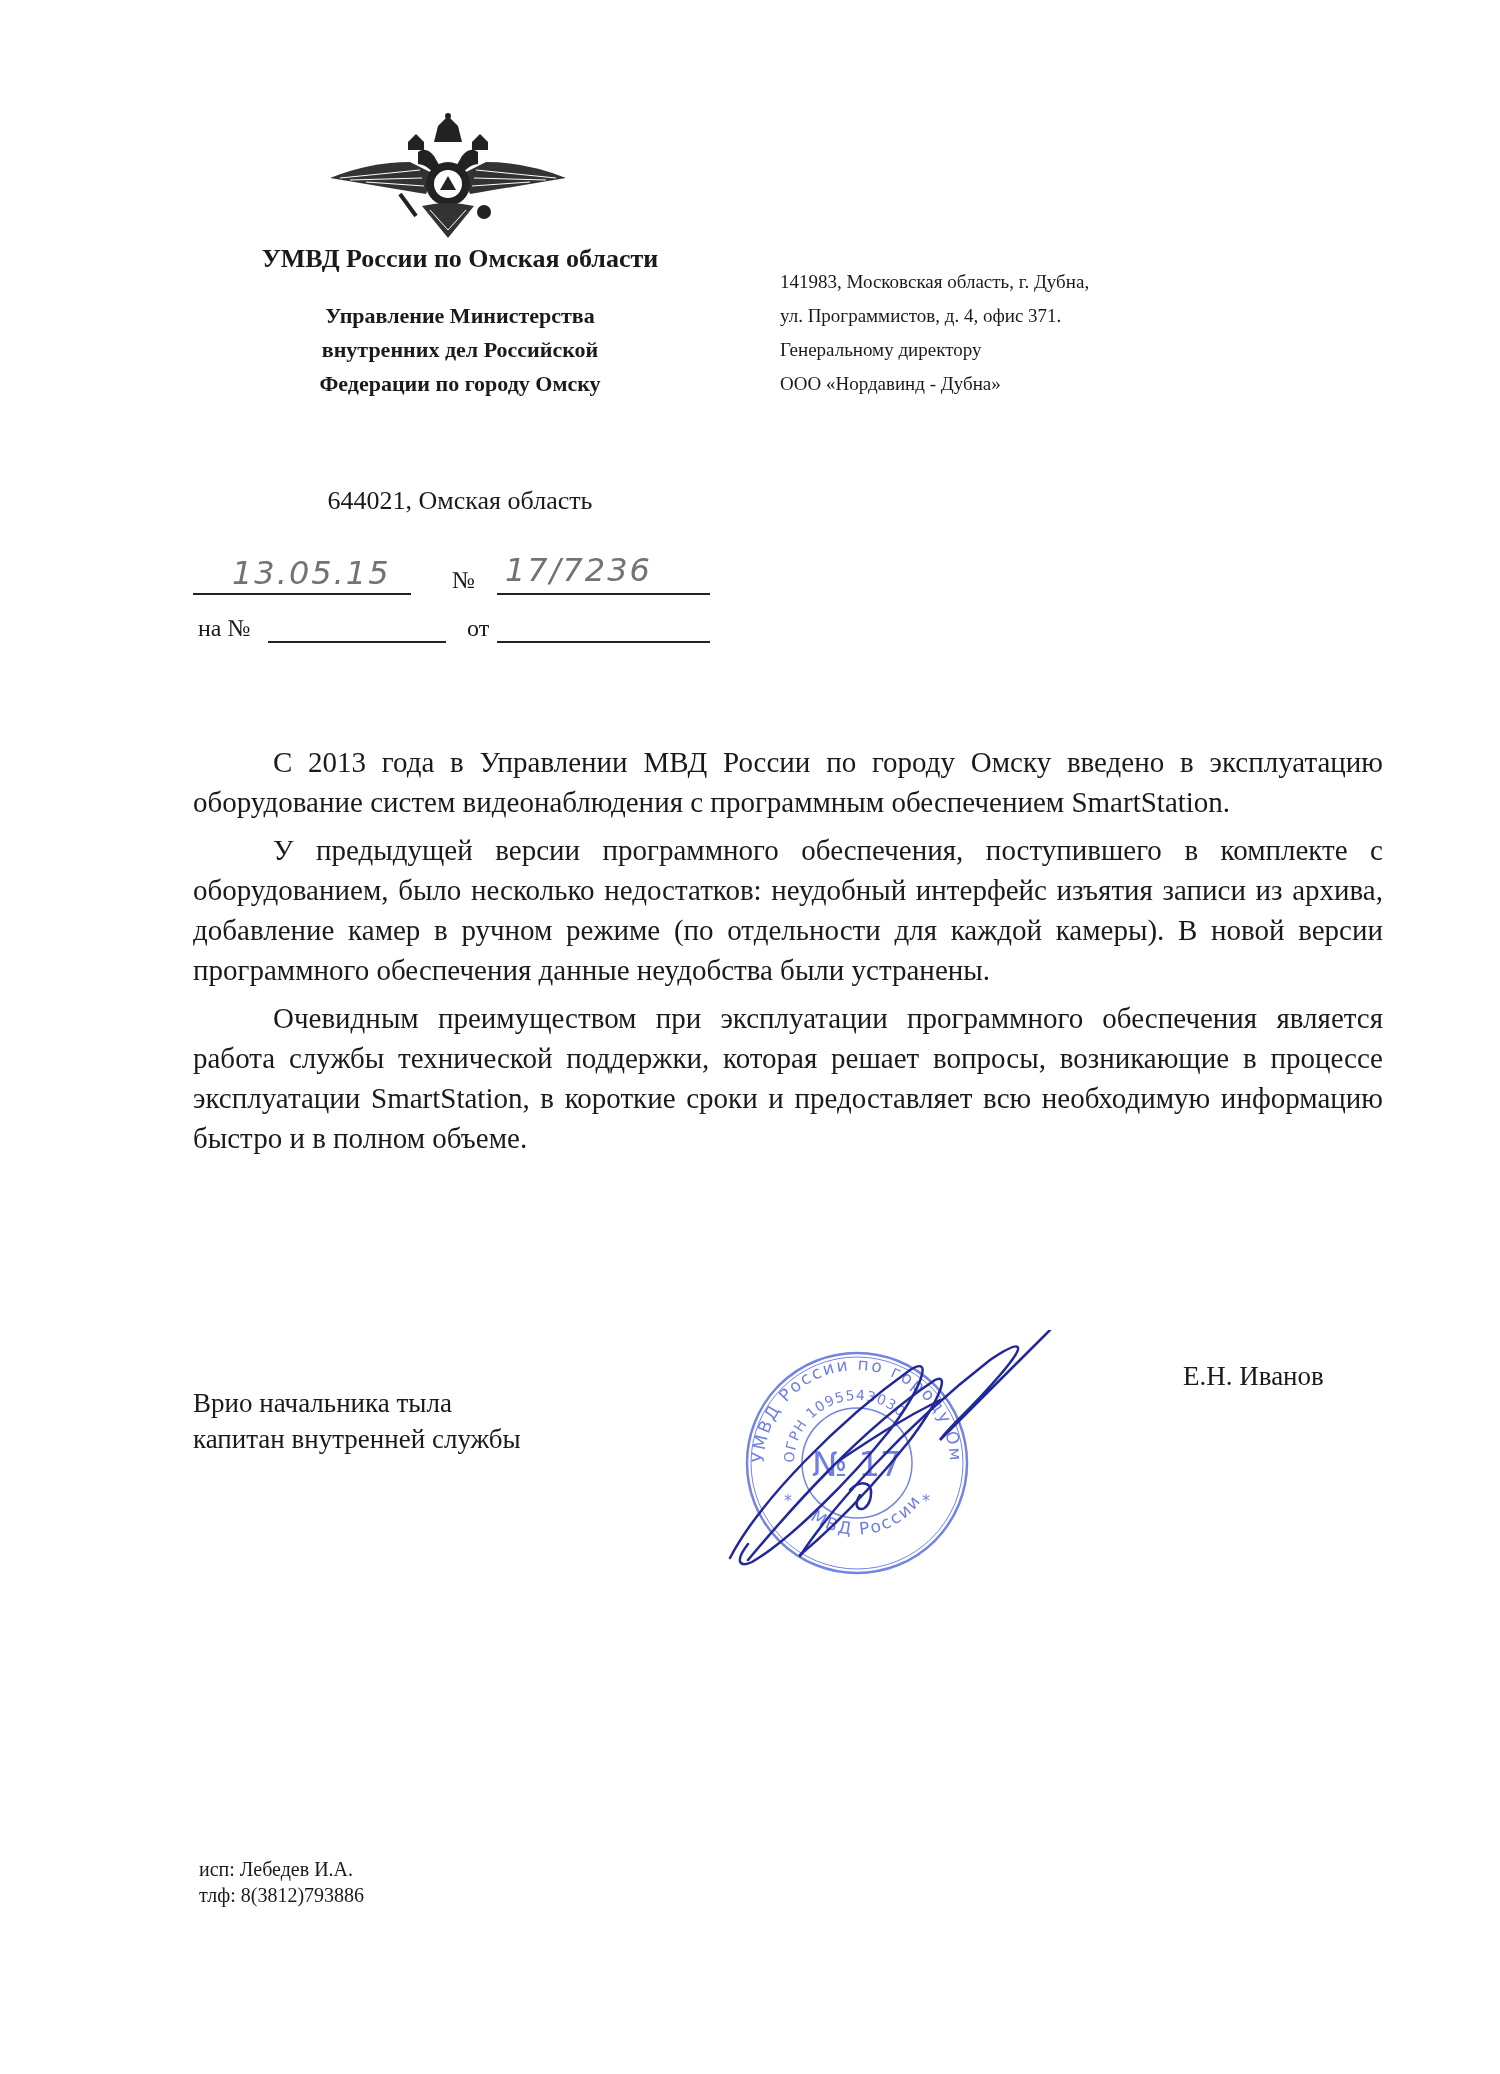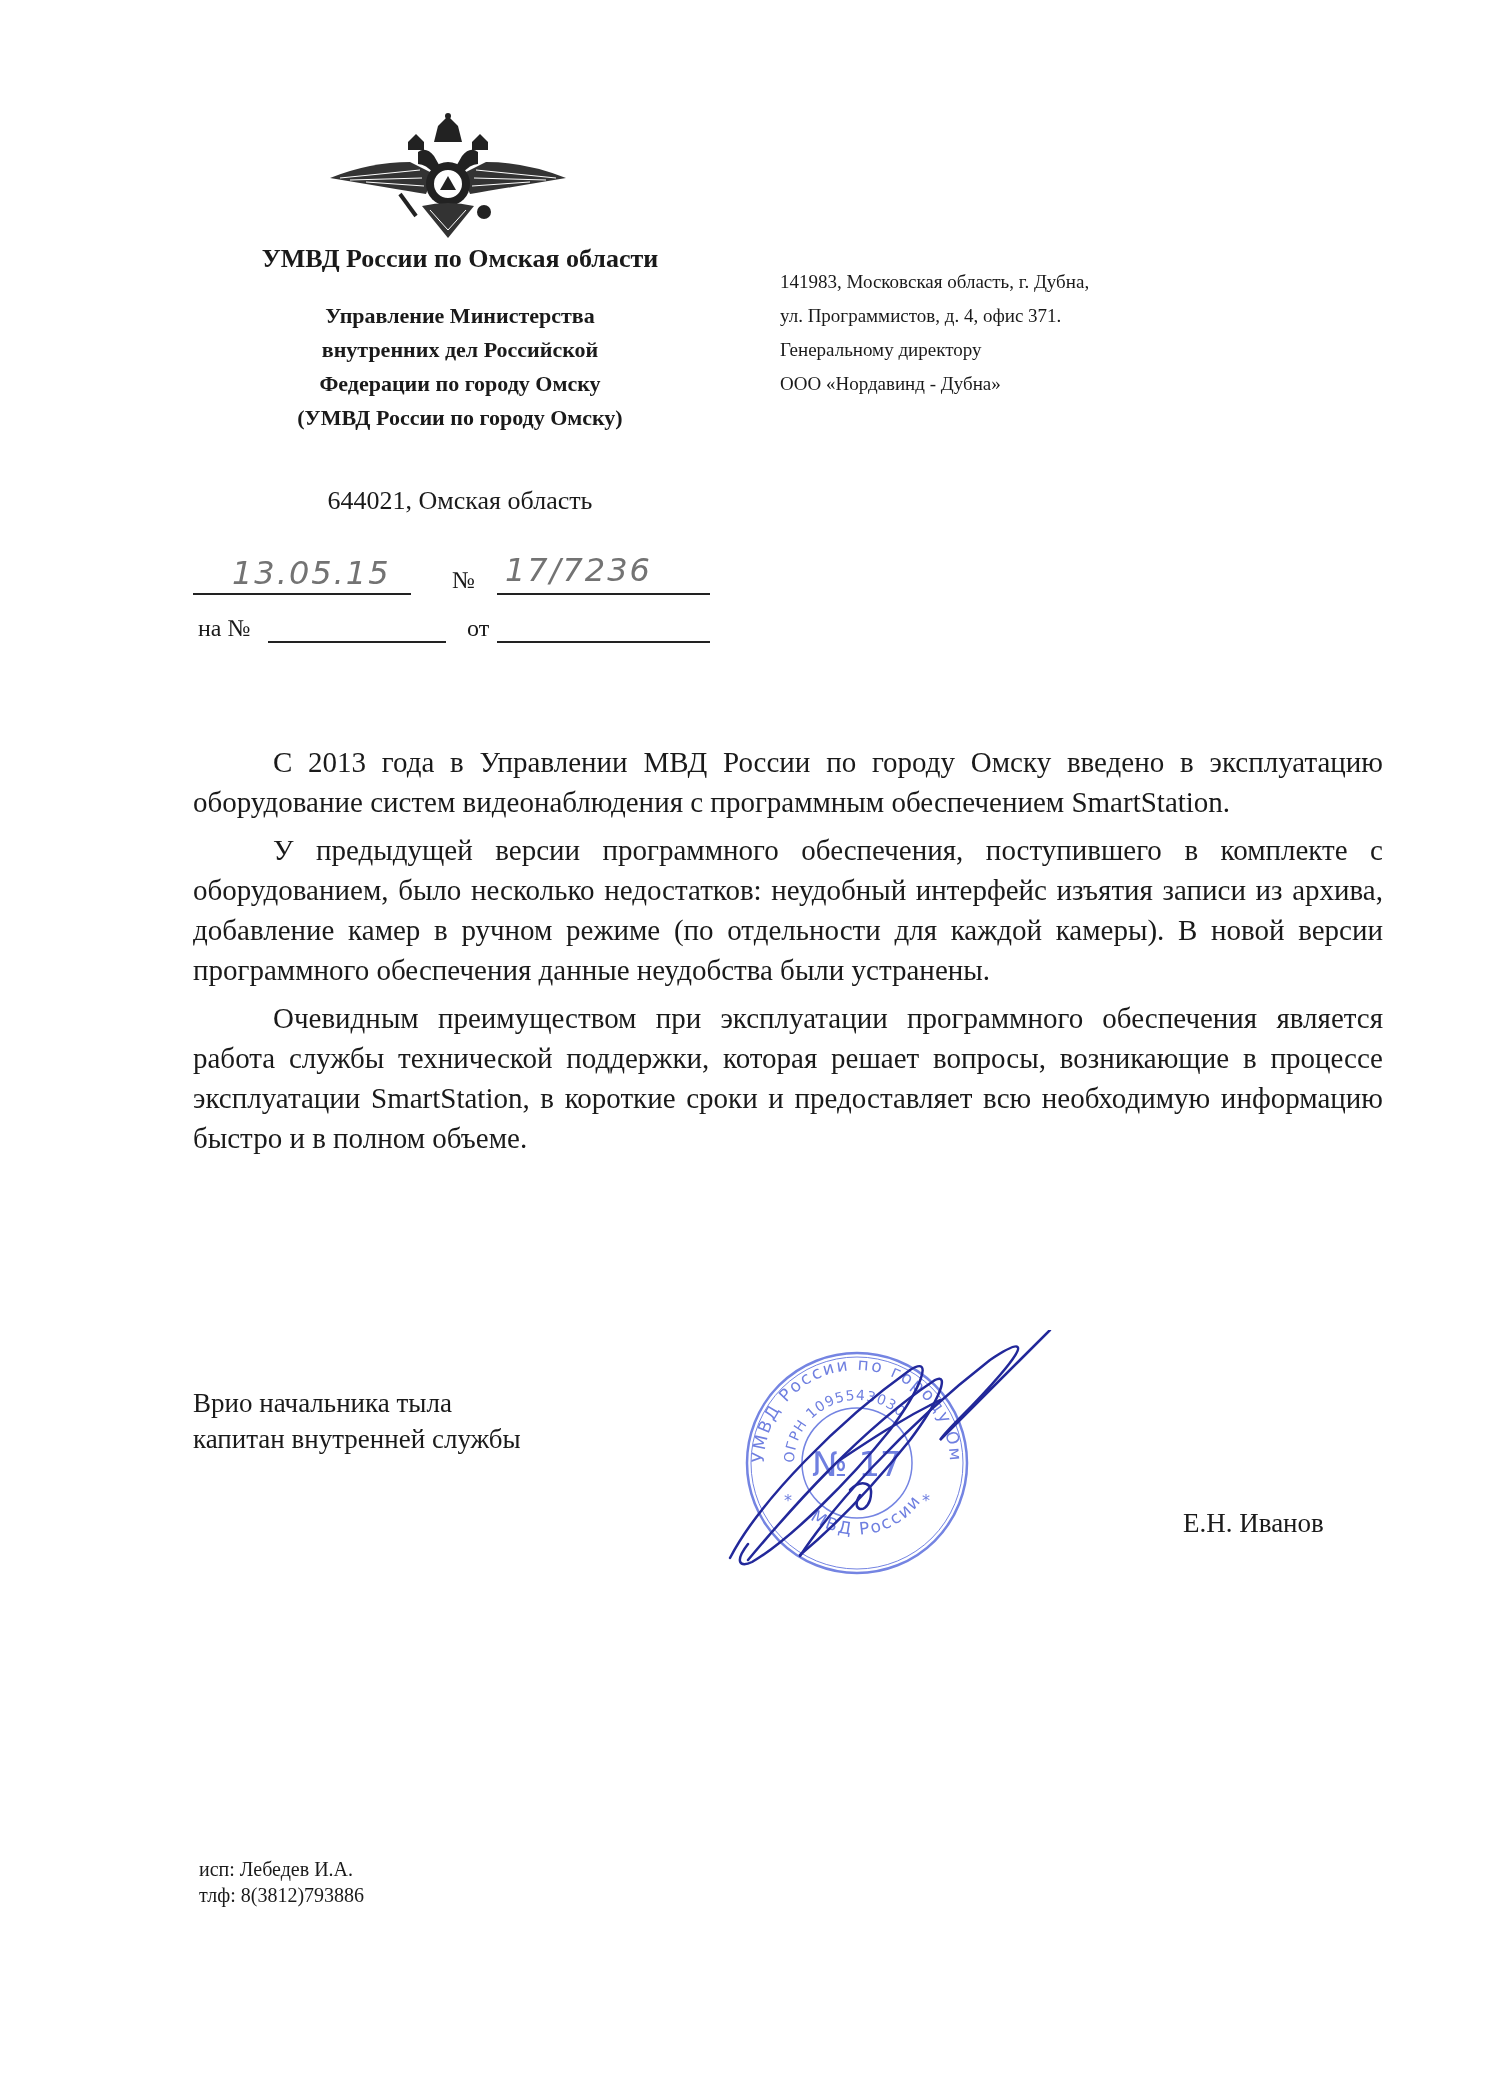--- a/index.html
+++ b/index.html
@@ -26,21 +26,21 @@
   .recipient div { white-space: nowrap; }
 
   
   .body-text { left: 193px; top: 742px; width: 1190px; font-size: 29px; line-height: 40px;
                text-align: justify; }
   .body-text p { margin: 0; text-indent: 80px; }
   .body-text p + p { margin-top: 8px; }
 
   
   .sig-role { left: 193px; top: 1385px; font-size: 27px; line-height: 36px; }
-  .sig-name { left: 1183px; top: 1505px; font-size: 27px; line-height: 36px; }
+  .sig-name { left: 1183px; top: 1358px; font-size: 27px; line-height: 36px; }
   .stamp { left: 742px; top: 1348px; width: 230px; height: 230px; }
   .signature { left: 700px; top: 1330px; width: 420px; height: 260px; }
 
   
   .footer { left: 199px; top: 1856px; font-size: 20px; line-height: 26px; font-family: Liberation Serif, serif; }
 </style>
 </head>
 <body>
 
 <div class="abs emblem">
@@ -72,21 +72,20 @@
     <circle cx="154" cy="100" r="7" fill="#222"></circle>
   </svg>
 </div>
 
 <div class="abs hdr-col org-top">УМВД России по Омская области</div>
 
 <div class="abs hdr-col org-full">
   <div>Управление Министерства</div>
   <div>внутренних дел Российской</div>
   <div>Федерации по городу Омску</div>
-  <div>(УМВД России по городу Омску)</div>
 </div>
 
 <div class="abs hdr-col org-addr">
   <div>644021, Омская область</div>
 </div>
 
 <div class="hand" style="left:232px; top:556px;">13.05.15</div>
 <div class="rule" style="left:193px; top:593px; width:218px;"></div>
 <div class="lbl" style="left:452px; top:566px;">№</div>
 <div class="hand" style="left:505px; top:553px;">17/7236</div>

